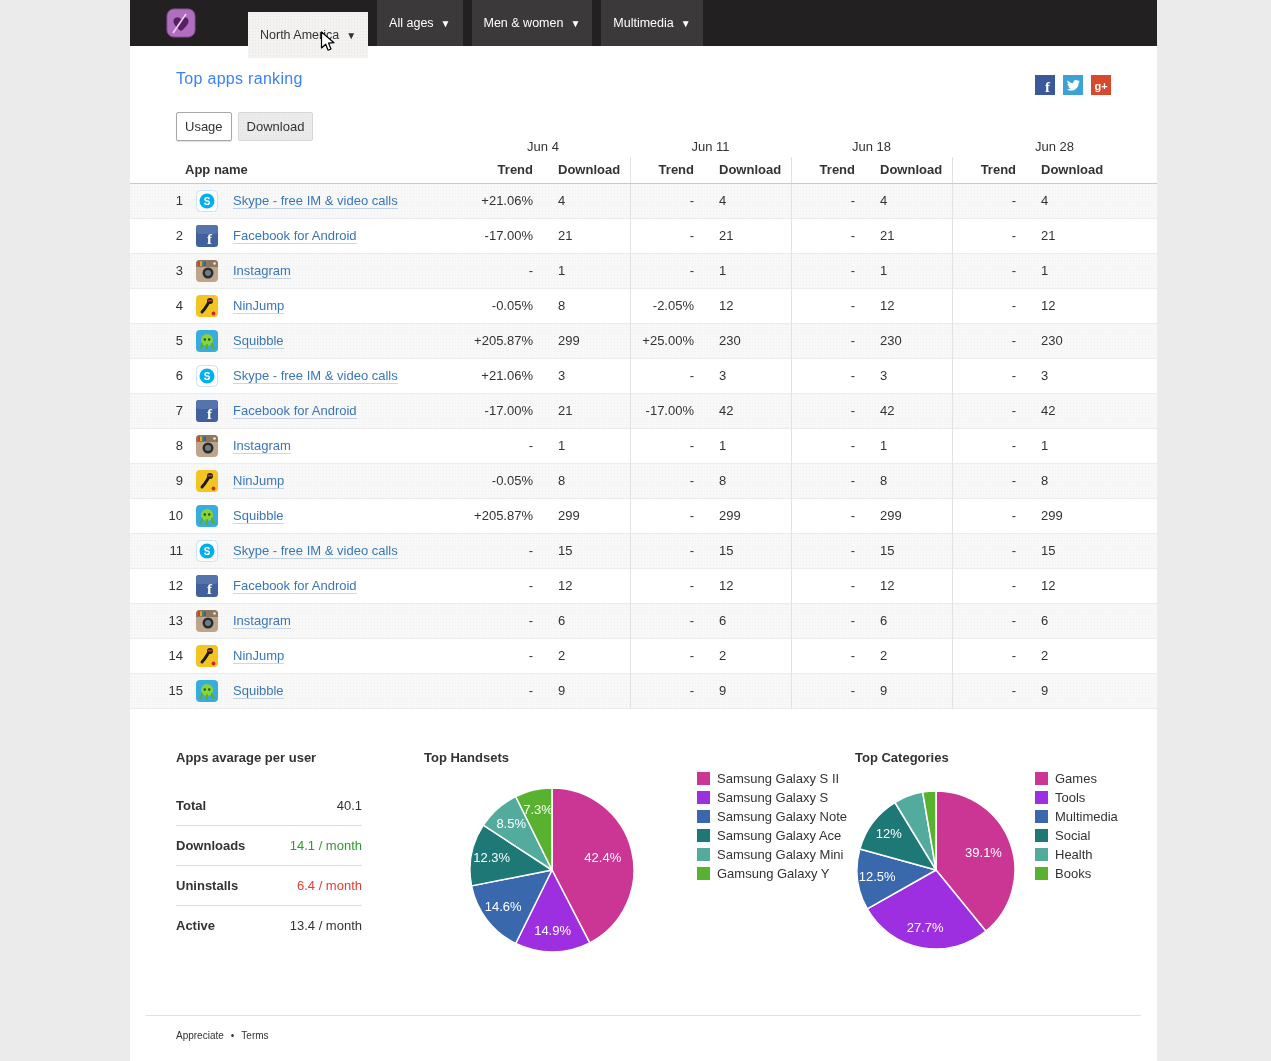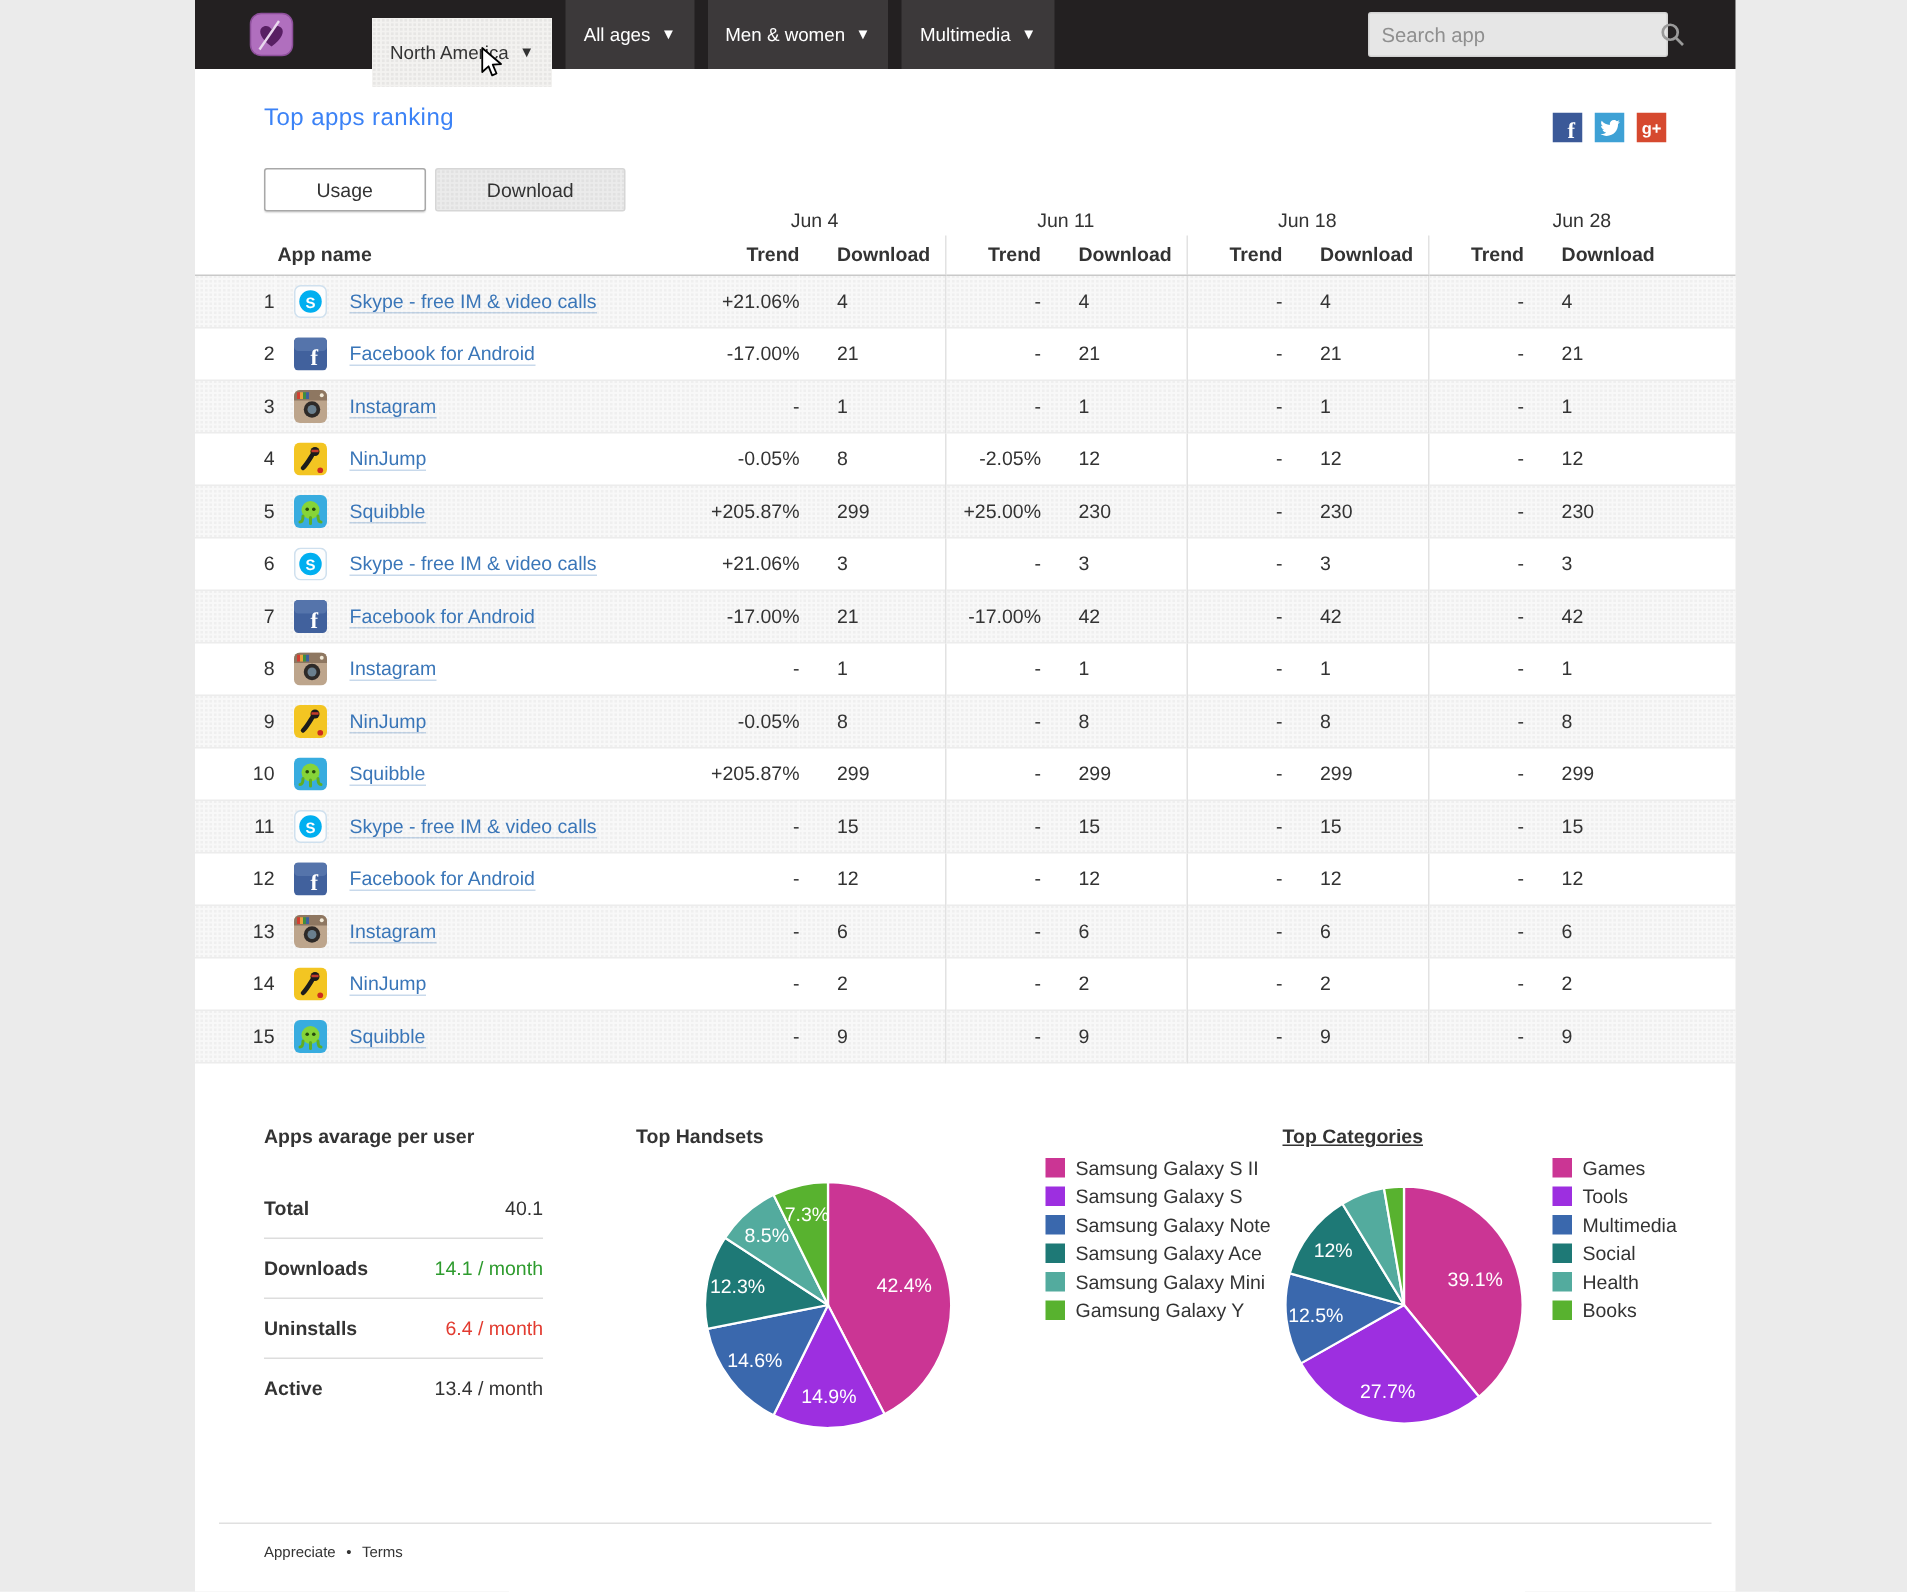--- a/index.html
+++ b/index.html
@@ -23,21 +23,21 @@
   #search-btn { width:26px; height:26px; display:flex; align-items:center; justify-content:center; cursor:pointer; }
   #cursor { position:absolute; left:190px; top:31px; z-index:50; pointer-events:none; }
 
   
   #page-title { position:absolute; left:46px; top:70px; font-size:16px; font-weight:300; color:#3b82f6; letter-spacing:.3px; }
   #social { position:absolute; right:46px; top:75px; display:flex; gap:8px; }
   .soc { width:20px; height:20px; cursor:pointer; display:block; }
 
   
   #tabs { position:absolute; left:46px; top:112px; display:flex; }
-  .tab { height:29px; padding:0 34px; display:flex; align-items:center; font-size:13px; color:#333;
+  .tab { height:29px; padding:0 8px; display:flex; align-items:center; font-size:13px; color:#333;
          border-radius:2px; cursor:pointer; }
   .tab.active { background:#fff; border:1px solid #a8a8a8; box-shadow:0 1px 1px rgba(0,0,0,.12); }
   .tab.inactive { background:#ebebeb; border:1px solid #d6d6d6; margin-left:6px;
      background-image:radial-gradient(rgba(0,0,0,.045) 1px, rgba(0,0,0,0) 1px); background-size:3px 3px; }
 
   
   #ranking-table { position:absolute; left:0; top:135px; width:1027px; border-collapse:collapse; table-layout:fixed; }
   #ranking-table td { font-size:13px; color:#333; overflow:hidden; white-space:nowrap; }
   tr.dates-row td { height:22px; text-align:center; color:#222; }
   tr.cols-row td { height:26px; font-weight:bold; color:#222; border-bottom:1px solid #c9c9c9; }
@@ -62,21 +62,21 @@
   #stats-rows { margin-top:21px; }
   .stat-row { display:flex; justify-content:space-between; padding:12px 0; border-bottom:1px solid #ddd; }
   .stat-row:last-child { border-bottom:none; }
   .stat-label { font-size:13px; font-weight:bold; color:#333; }
   .stat-value { font-size:13px; color:#333; }
   .v-green { color:#2e9b2e; } .v-red { color:#e23b30; }
 
   
   .chart-title { position:absolute; font-size:13px; font-weight:bold; color:#333; }
   #handsets-title { left:294px; top:750px; }
-  #categories-title { left:725px; top:750px;text-decoration:underline; }
+  #categories-title { left:725px; top:750px; }
   #handsets-pie { position:absolute; left:339px; top:787px; }
   #categories-pie { position:absolute; left:726px; top:790px; }
   .legend { position:absolute; }
   #handsets-legend { left:567px; top:769px; }
   #categories-legend { left:905px; top:769px; }
   .lg-item { display:flex; align-items:center; height:19px; }
   .lg-sq { width:13px; height:13px; margin-right:7px; flex:0 0 13px; }
   .lg-txt { font-size:13px; color:#333; white-space:nowrap; }
   .pie-label { font-size:13px; fill:#fff; text-anchor:middle; }
 
@@ -108,29 +108,20 @@
         <span class="caret">▼</span>
       </div>
       <div class="menu-item">
         <span>Men &amp; women</span>
         <span class="caret">▼</span>
       </div>
       <div class="menu-item">
         <span>Multimedia</span>
         <span class="caret">▼</span>
       </div>
-    </div>
-    <div id="search-wrap">
-      <input id="search-input" type="text" placeholder="Search app" style="">
-      <span id="search-btn">
-        <svg width="18" height="18" viewBox="0 0 18 18">
-          <circle cx="7.5" cy="7.5" r="5" fill="none" stroke="#9a9a9a" stroke-width="1.8"></circle>
-          <line x1="11.2" y1="11.2" x2="16" y2="16" stroke="#9a9a9a" stroke-width="1.8"></line>
-        </svg>
-      </span>
     </div>
   </div>
 
   <span id="cursor">
     <svg width="16" height="22" viewBox="0 0 16 22">
       <path d="M1.5,1 L1.5,17 L5.7,13.2 L8.1,19.2 L11,18 L8.5,12.1 L14,11.7 Z" fill="#fff" stroke="#000" stroke-width="1.2" stroke-linejoin="round"></path>
     </svg>
   </span>
 
   <h1 id="page-title">Top apps ranking</h1>

